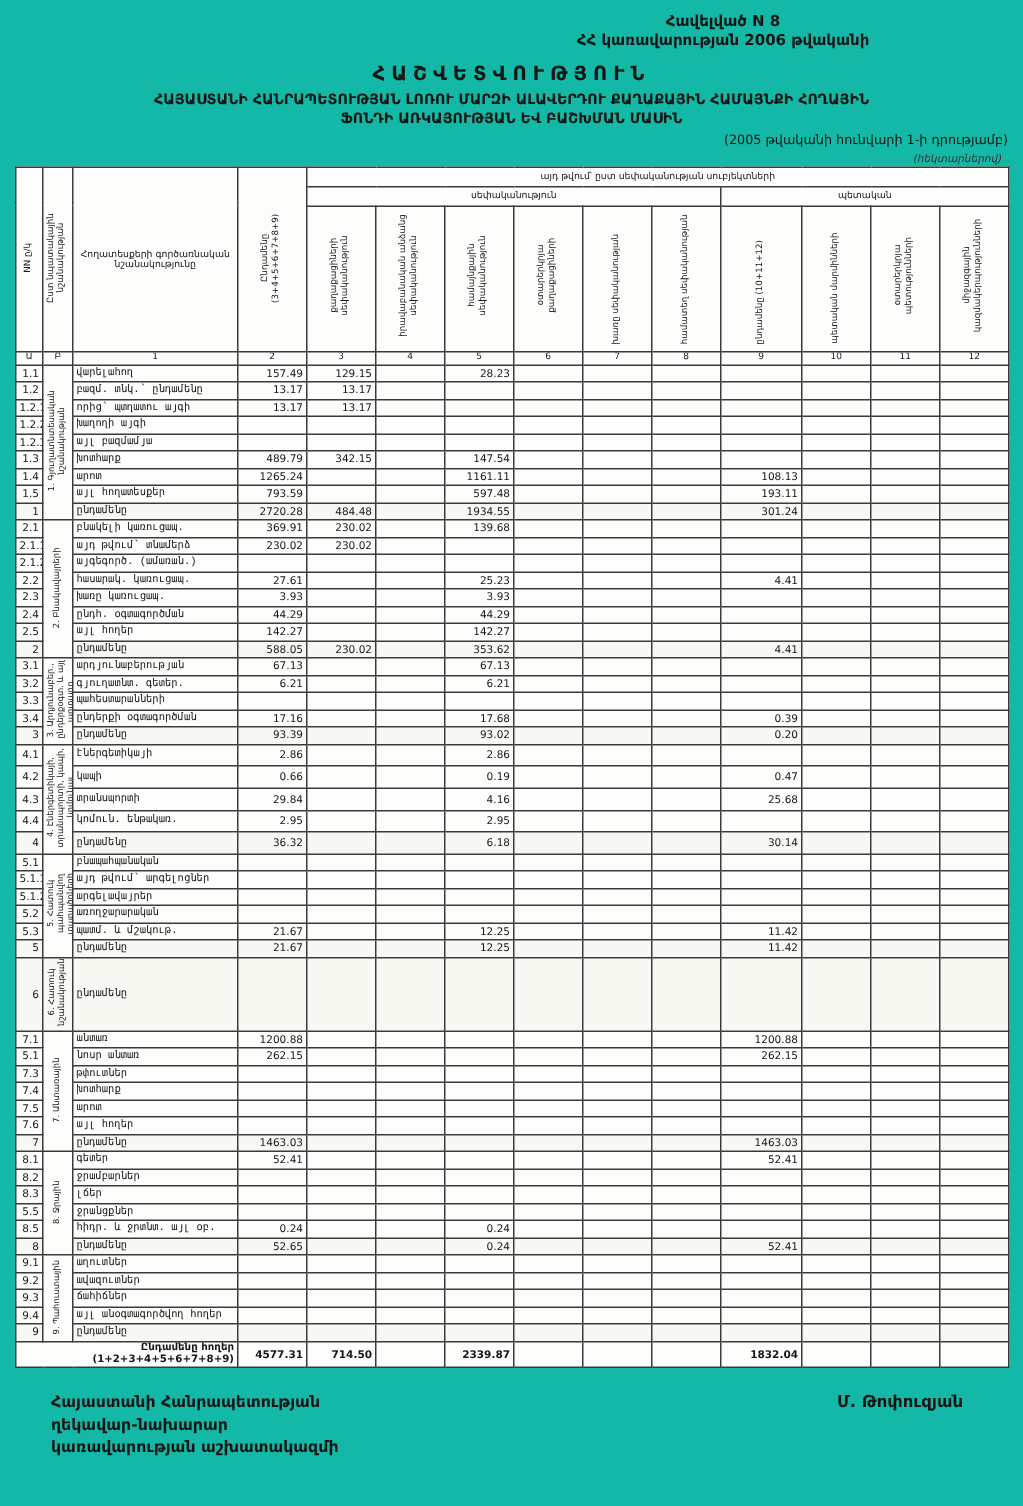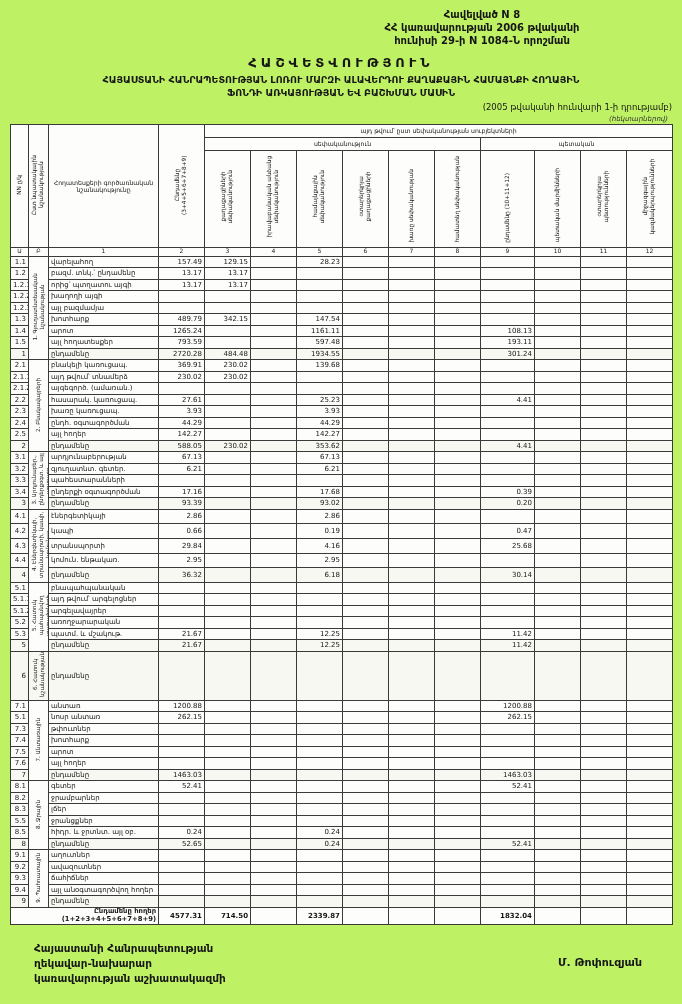--- a/index.html
+++ b/index.html
@@ -5,21 +5,21 @@
   * { box-sizing: border-box; }
   html,body { margin:0; padding:0; }
   body {
     width:682px; height:1004px;
     background:#e9e7e2;
     font-family:"DejaVu Sans", sans-serif;
     color:#161616;
   }
   .page {
     width:682px; height:1004px;
-    background:#bef264;
+    background:#14b8a6;
     padding:8px 10px 6px 10px;
     overflow:hidden;
   }
   .annex-block {
     width:340px; margin-left:auto; margin-right:20px;
     text-align:center; font-weight:bold;
     font-size:10px; line-height:1.3;
   }
   .report-title {
     text-align:center; font-weight:bold;
@@ -50,44 +50,43 @@
   }
   .h-rot th { height:96px; vertical-align:bottom; padding-bottom:2px; }
   .bands1 th, .bands2 th { font-size:6.2px; height:13px; }
   .name-head { font-size:6.5px; }
   .nums td { font-size:6px; text-align:center; padding:0 1px; height:9px; color:#222; }
 
   .land-table tbody td { height:11.5px; }
   .c-num  { text-align:right; font-size:6.3px; }
   .c-cat  { text-align:center; }
   .c-cat .vert { font-size:5.6px; max-height:none; }
-  .c-label{ font-size:6.7px; }
+  .c-label{ font-size:6.7px;font-family:Liberation Mono, monospace; }
   .c-val  { text-align:right; font-size:6.7px; font-family:"DejaVu Sans", sans-serif; }
   .c-state{ }
   .total-row td { background:#f8f8f2; }
   .tall td { height:30px; }
   .grand td { font-weight:bold; font-size:7px; }
   .grand .g-label { font-size:6.8px; text-align:right; }
 
   .footer-block {
-    display:flex; justify-content:space-between; align-items:center;
+    display:flex; justify-content:space-between; align-items:flex-start;
     margin-top:16px; padding:0 30px 0 24px;
   }
   .f-left { font-weight:bold; font-size:10.5px; line-height:1.4; }
   .f-sign { font-weight:bold; font-size:11px; padding-bottom:2px; }
 </style>
 </head>
 <body>
 
 <div class="page">
 
   <div class="annex-block">
     <div>Հավելված N 8</div>
     <div>ՀՀ կառավարության 2006 թվականի</div>
-    <div>հունիսի 29-ի N 1084-Ն որոշման</div>
   </div>
 
   <div class="report-title">ՀԱՇՎԵՏՎՈՒԹՅՈՒՆ</div>
   <div class="report-subtitle">
     <div>ՀԱՅԱՍՏԱՆԻ ՀԱՆՐԱՊԵՏՈՒԹՅԱՆ ԼՈՌՈՒ ՄԱՐԶԻ ԱԼԱՎԵՐԴՈՒ ՔԱՂԱՔԱՅԻՆ ՀԱՄԱՅՆՔԻ ՀՈՂԱՅԻՆ</div>
     <div>ՖՈՆԴԻ ԱՌԿԱՅՈՒԹՅԱՆ ԵՎ ԲԱՇԽՄԱՆ ՄԱՍԻՆ</div>
   </div>
   <div class="date-note">(2005 թվականի հունվարի 1-ի դրությամբ)</div>
   <div class="units-note">(հեկտարներով)</div>
 

